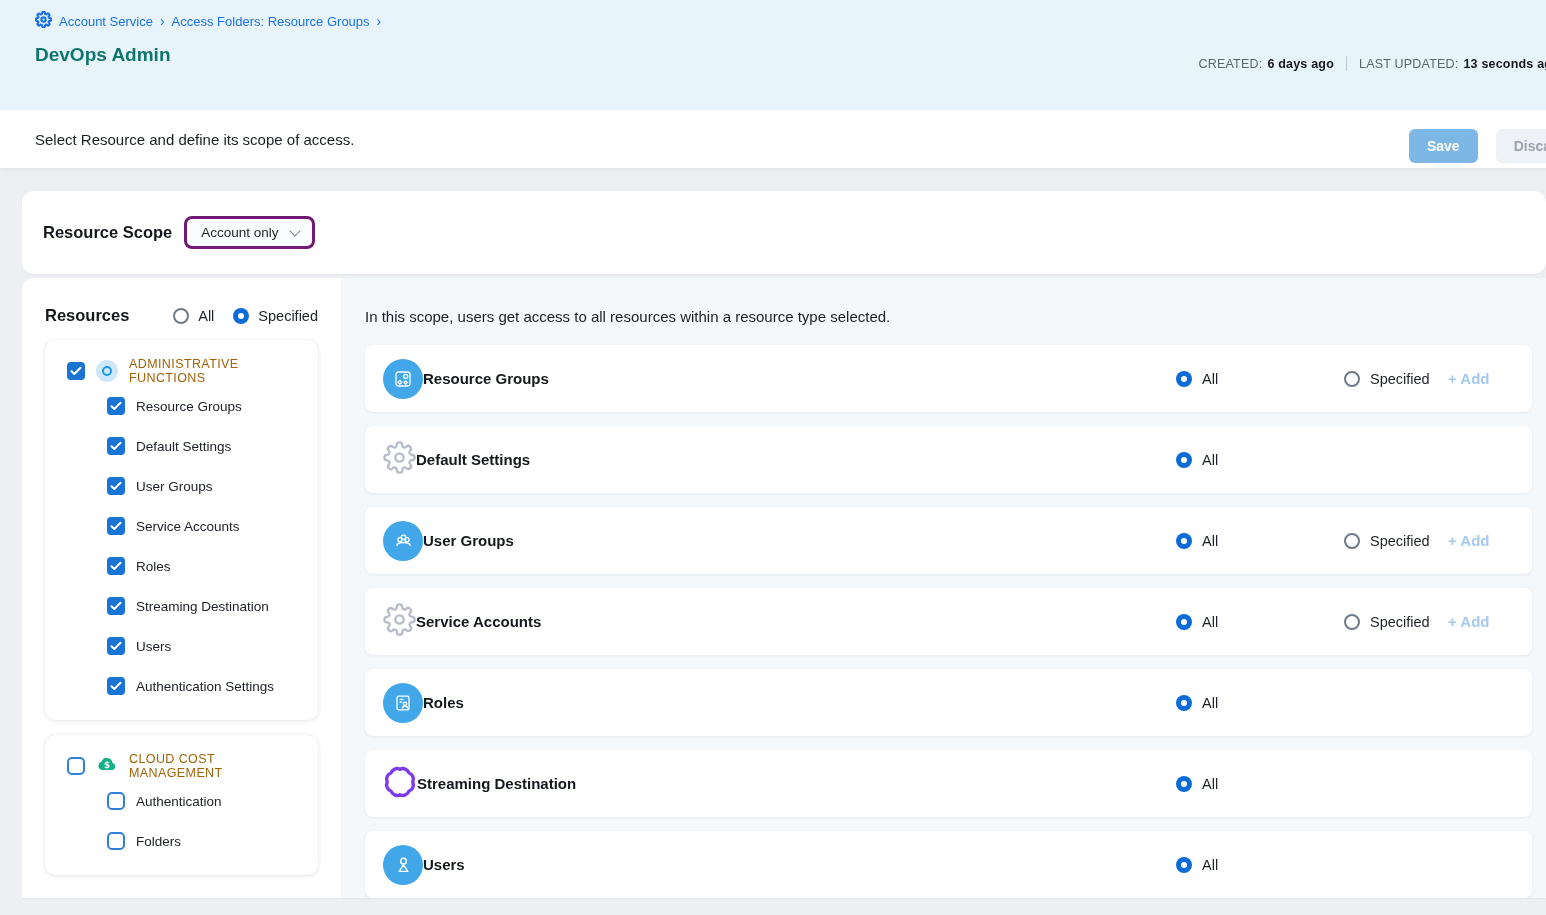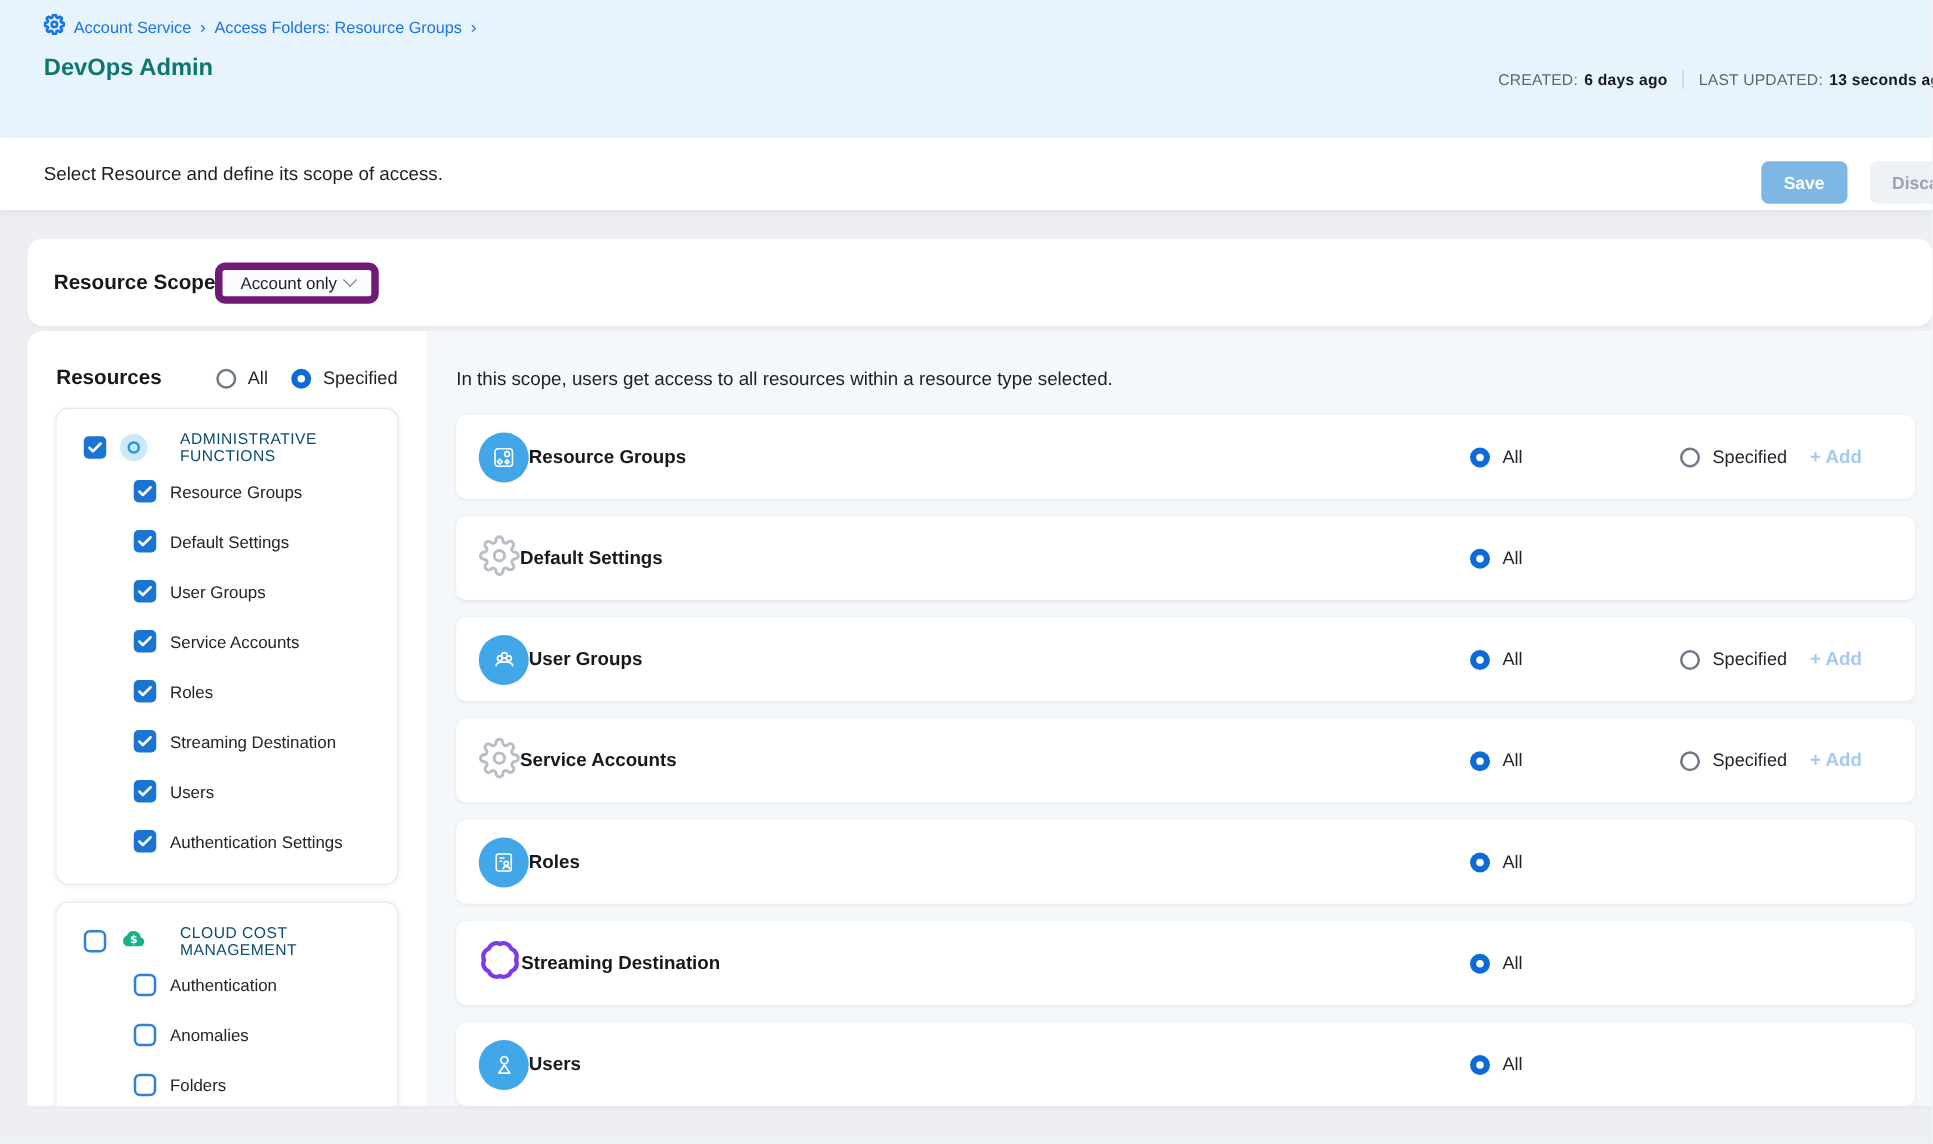--- a/index.html
+++ b/index.html
@@ -24,24 +24,24 @@
   .action-bar { height:58px; background:#fff; display:flex; align-items:center;
                 padding-left:35px; position:relative; box-shadow:0 2px 5px rgba(20,30,50,.06); }
   .instruction { font-size:15px; color:#1b1f24; }
   .action-buttons { position:absolute; right:-37px; top:19px; display:flex; gap:18px; }
   .btn { border:none; border-radius:6px; font-size:14px; font-weight:700; padding:9px 18px;
          font-family:inherit; cursor:pointer; }
   .btn-save { background:#7db7e5; color:#fff; }
   .btn-discard { background:#eef1f5; color:#9aa3b0; }
 
   
-  .scope-card { margin:23px 0 0 22px; width:1524px; height:70px; background:#fff; border-radius:12px;
+  .scope-card { margin:23px 0 0 22px; width:1524px; height:83px; background:#fff; border-radius:12px;
                 display:flex; align-items:center; padding-left:21px; box-shadow:0 1px 2px rgba(20,30,50,.04); }
   .scope-label { font-size:16.5px; font-weight:700; color:#15181c; }
-  .scope-select { width:131px; height:33px; background:#fbfcfe; border:6px solid #701a75;
+  .scope-select { margin-left:12px; width:131px; height:33px; background:#fbfcfe; border:3px solid #701a75;
                   border-radius:8px; display:flex; align-items:center; justify-content:space-between;
                   padding:0 13px 0 14px; cursor:pointer; }
   .scope-select-value { font-size:13.5px; font-weight:500; color:#1c2026; }
   .chevron-down { width:8px; height:8px; border-right:1.8px solid #7c8696; border-bottom:1.8px solid #7c8696;
                   transform:rotate(45deg); margin-top:-4px; }
 
   
   .lower-panel { margin:4px 0 0 22px; width:1524px; height:620px; background:#fff;
                  border-radius:12px 0 0 0; display:flex; overflow:hidden; box-shadow:0 1px 2px rgba(20,30,50,.04); }
 
@@ -53,21 +53,21 @@
   .radio-group { display:flex; align-items:center; gap:9px; cursor:pointer; }
   .rlabel { font-size:14.5px; color:#1d2228; }
   .radio { width:16px; height:16px; border-radius:50%; flex:none; position:relative; }
   .radio.on { background:#0d6bd8; }
   .radio.on::after { content:""; position:absolute; inset:5px; background:#fff; border-radius:50%; }
   .radio.off { border:2px solid #6f7a87; background:#fff; }
 
   .group-card { margin:15px 23px 0; background:#fff; border-radius:10px; padding:16px 14px 14px 22px;
                 box-shadow:0 1px 5px rgba(20,30,50,.1), 0 0 1px rgba(20,30,50,.12); }
   .group-head { display:flex; align-items:center; gap:11px; height:30px; }
-  .group-label { font-size:12.5px; font-weight:500; color:#0c4a6e; letter-spacing:.4px;margin-left:15px; }
+  .group-label { font-size:12.5px; font-weight:500; color:#a16207; letter-spacing:.4px; }
   .check-item { display:flex; align-items:center; gap:11px; height:40px; padding-left:40px; cursor:pointer; }
   .item-label { font-size:13.5px; color:#20242a; }
 
   .cb { width:18px; height:18px; border-radius:4px; flex:none; display:inline-flex;
         align-items:center; justify-content:center; cursor:pointer; }
   .cb svg { display:none; }
   .cb.checked { background:#1974d2; }
   .cb.checked svg { display:block; }
   .cb.unchecked { border:2px solid #2f80d8; background:#fff; border-radius:5px; }
 
@@ -234,24 +234,20 @@
               </svg></span>
       <span class="group-label">CLOUD COST MANAGEMENT</span>
     </div>
     <div class="group-items">
             <div class="check-item">
     <span class="cb unchecked"></span>
     <span class="item-label">Authentication</span>
   </div>
             <div class="check-item">
     <span class="cb unchecked"></span>
-    <span class="item-label">Anomalies</span>
-  </div>
-            <div class="check-item">
-    <span class="cb unchecked"></span>
     <span class="item-label">Folders</span>
   </div>
           </div>
   </div>
       </div>
   </div>
 
   <div class="res-main">
     <div class="scope-desc">In this scope, users get access to all resources within a resource type selected.</div>
     <div class="rows" id="resource-rows">

